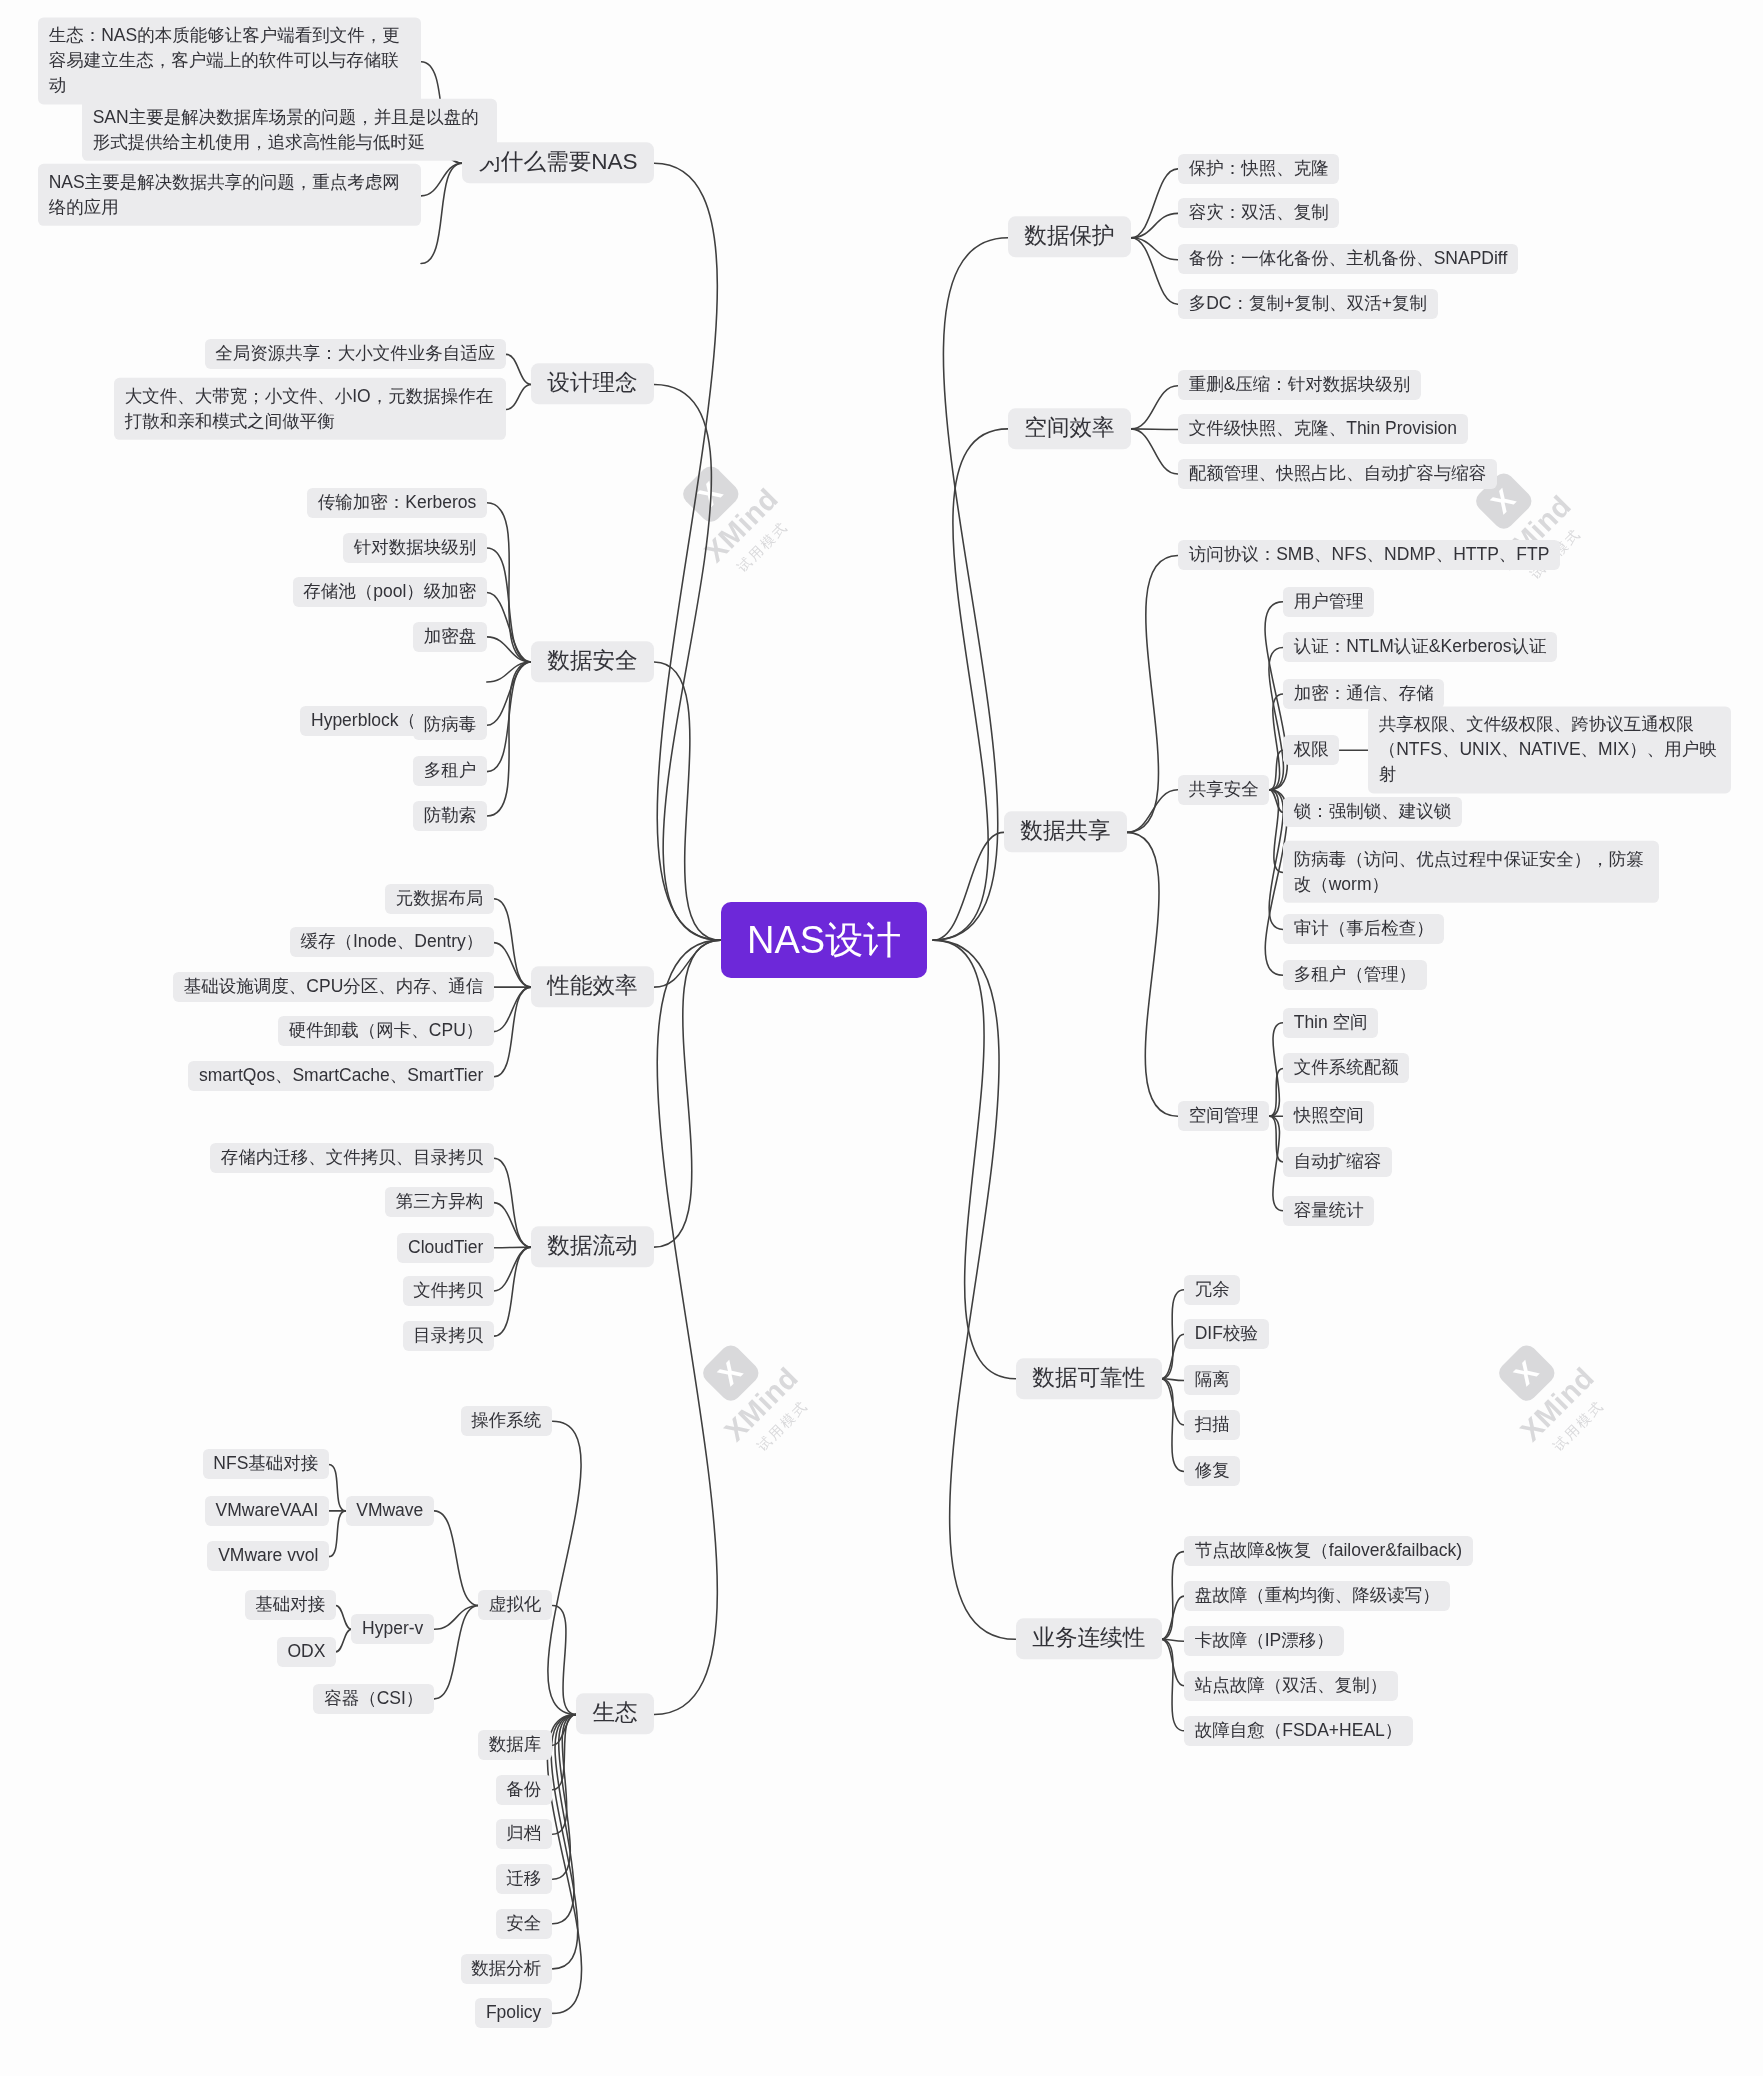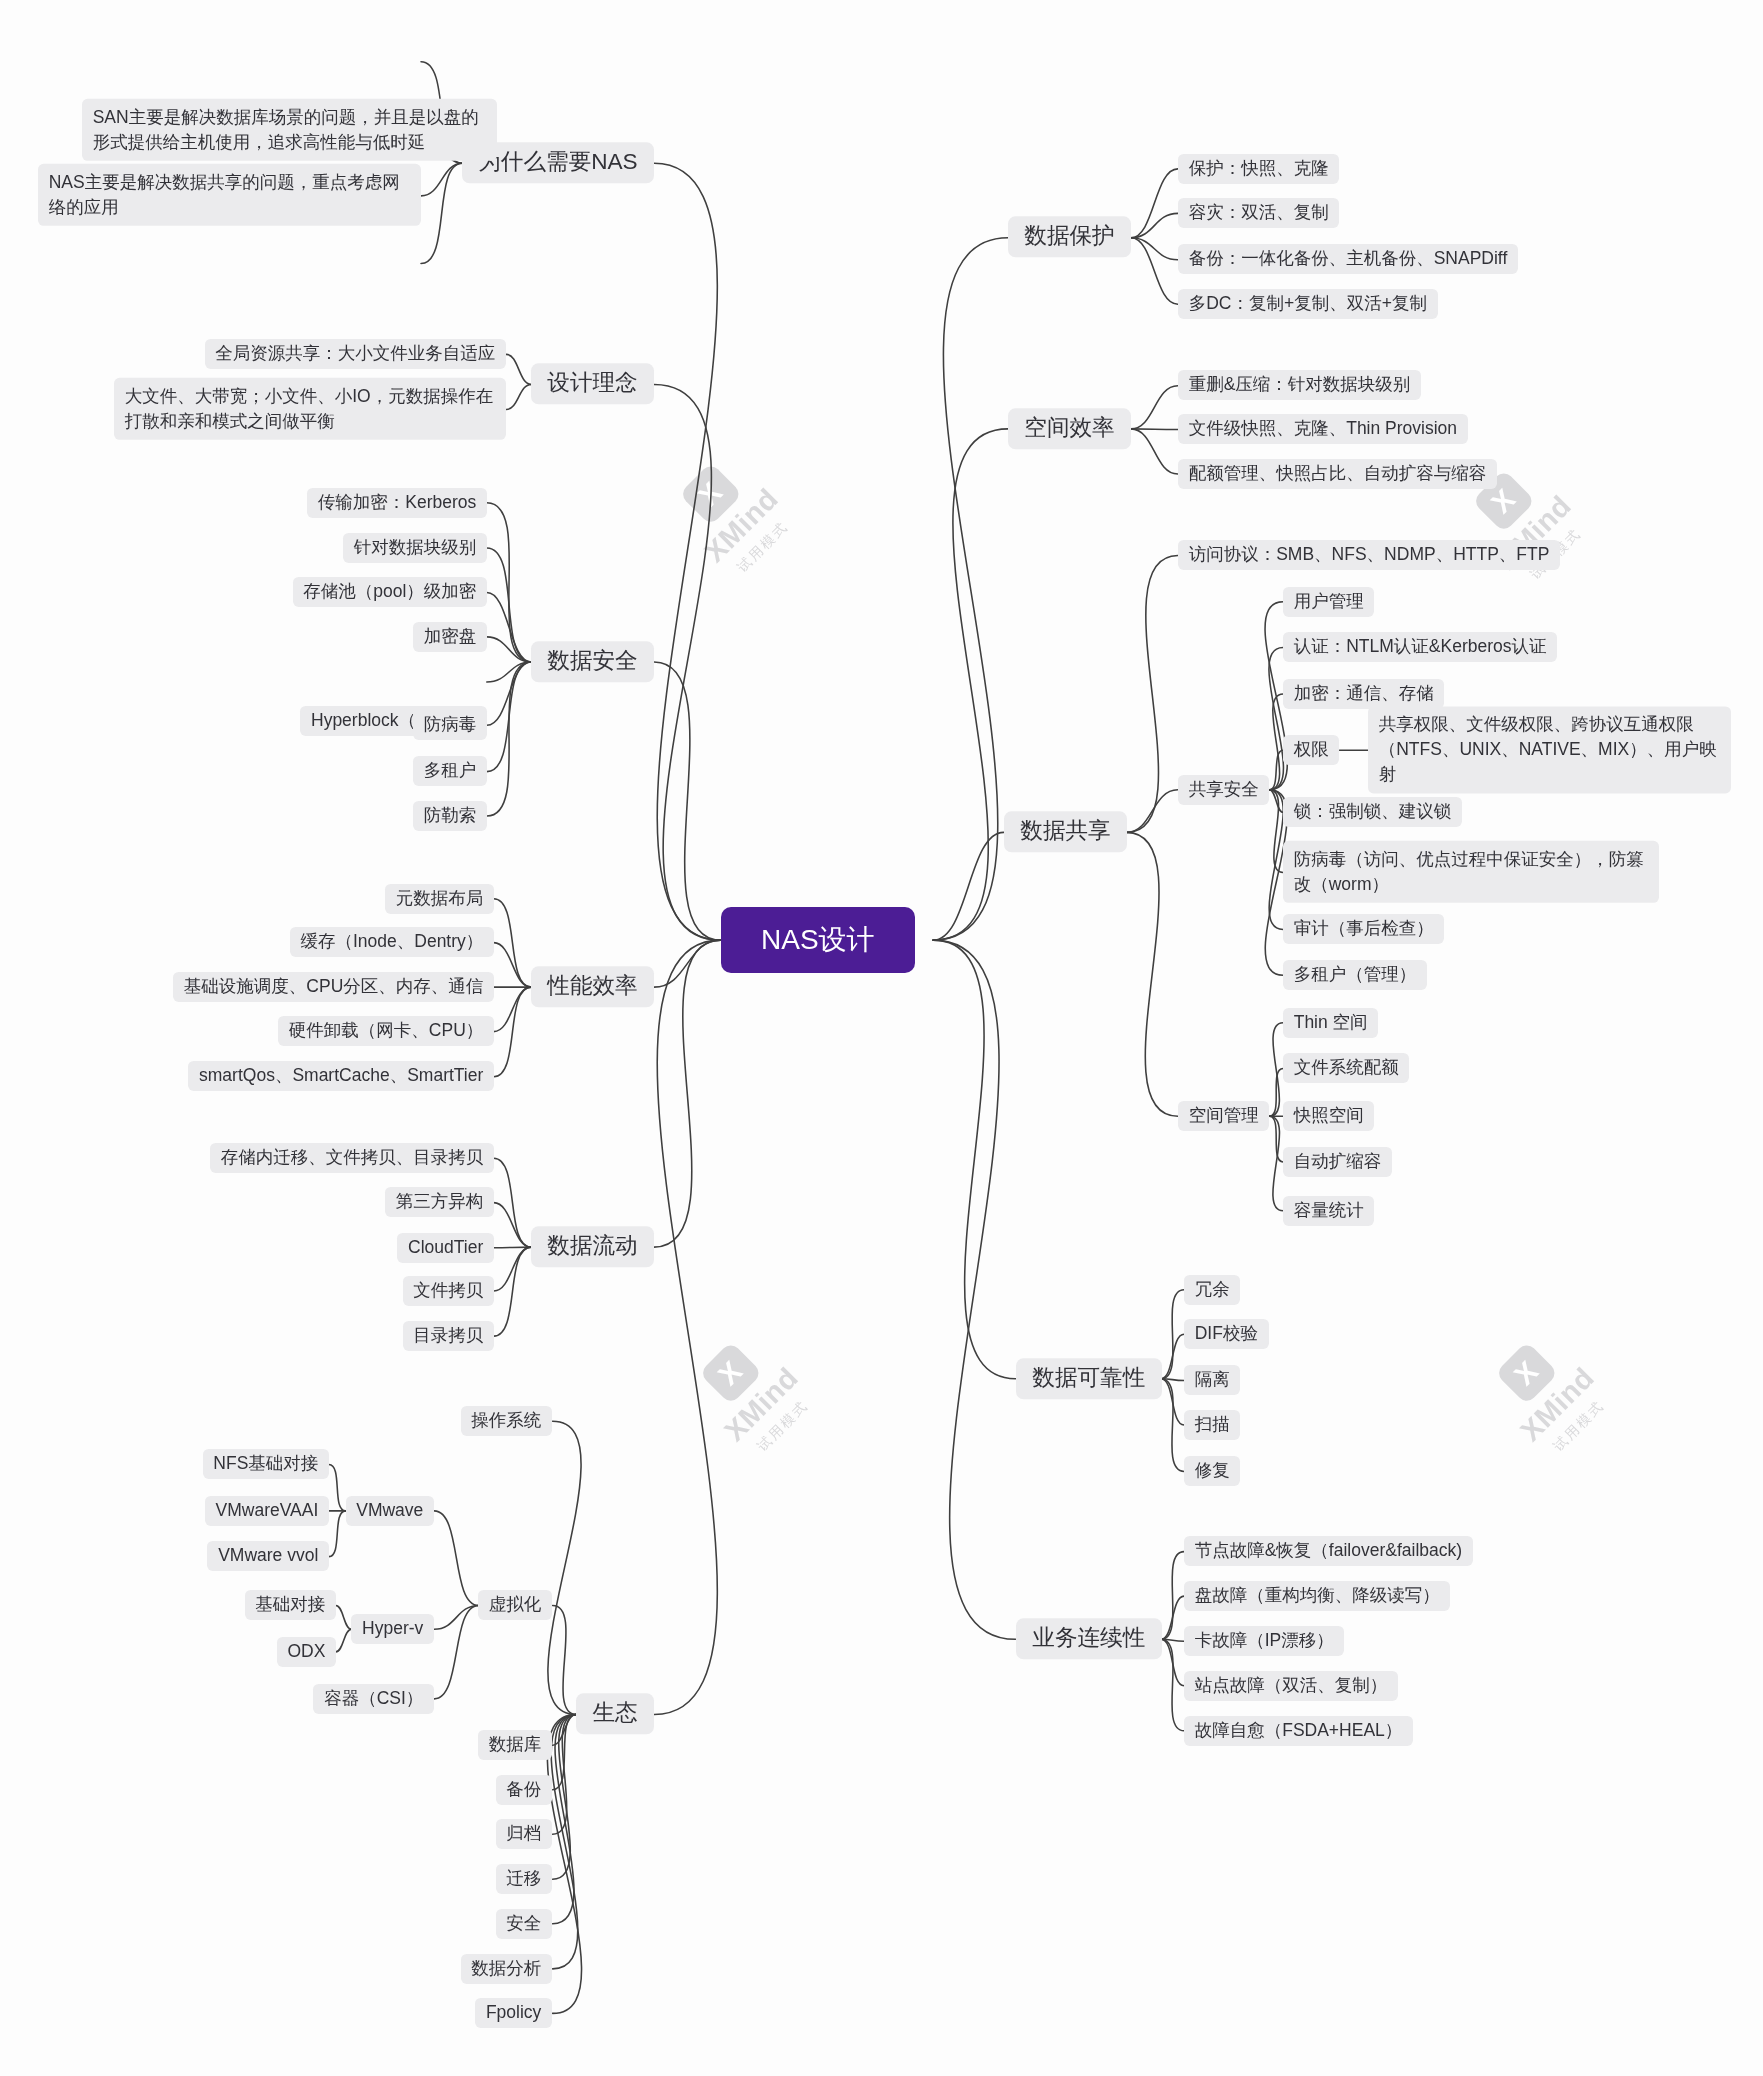--- a/index.html
+++ b/index.html
@@ -19,25 +19,25 @@
     position: absolute;
     transform: translateY(-50%);
     background: #ebebed;
     color: #323238;
     border-radius: 6.3px;
     white-space: nowrap;
     line-height: 1;
     z-index: 2;
   }
   .center {
-    background: #4c1d95;
+    background: #6d28d9;
     color: #ffffff;
-    font-size: 28px;
+    font-size: 38px;
     font-weight: 500;
-    padding: 19px 40px;
+    padding: 19px 26px;
     border-radius: 10px;
   }
   .main {
     font-size: 22.6px;
     padding: 9.4px 16.3px;
     border-radius: 7.5px;
   }
   .sub {
     font-size: 17.5px;
     padding: 6.3px 10.7px;
@@ -194,20 +194,21 @@
 
   <div class="node center" id="nc" style="left:721px; top:940px">NAS设计</div>
 
   <div class="node main" id="l0" style="right:1109px; top:163px">为什么需要NAS</div>
   <div class="node main" id="l1" style="right:1109px; top:384px">设计理念</div>
   <div class="node main" id="l2" style="right:1109px; top:662px">数据安全</div>
   <div class="node main" id="l3" style="right:1109px; top:987px">性能效率</div>
   <div class="node main" id="l4" style="right:1109px; top:1247px">数据流动</div>
   <div class="node main" id="l5" style="right:1109px; top:1714px">生态</div>
 
+  <div class="node sub block" id="l0c0" style="right:1342px; top:61px;  width:383px">生态：NAS的本质能够让客户端看到文件，更容易建立生态，客户端上的软件可以与存储联动</div>
   <div class="node sub block" id="l0c1" style="right:1266px; top:130px; width:415px">SAN主要是解决数据库场景的问题，并且是以盘的形式提供给主机使用，追求高性能与低时延</div>
   <div class="node sub block" id="l0c2" style="right:1342px; top:195px; width:383px">NAS主要是解决数据共享的问题，重点考虑网络的应用</div>
 
   <div class="node sub" id="l1c0" style="right:1257px; top:354px">全局资源共享：大小文件业务自适应</div>
   <div class="node sub block" id="l1c1" style="right:1257px; top:409px; width:392px">大文件、大带宽；小文件、小IO，元数据操作在打散和亲和模式之间做平衡</div>
 
   <div class="node sub" id="l2c0" style="right:1276px; top:503px">传输加密：Kerberos</div>
   <div class="node sub" id="l2c1" style="right:1276px; top:548px">针对数据块级别</div>
   <div class="node sub" id="l2c2" style="right:1276px; top:592px">存储池（pool）级加密</div>
   <div class="node sub" id="l2c3" style="right:1276px; top:637px">加密盘</div>

